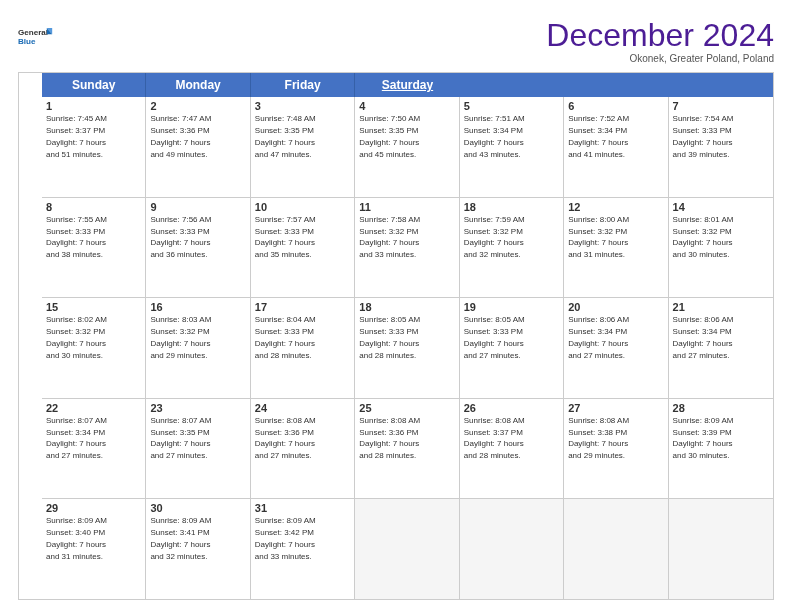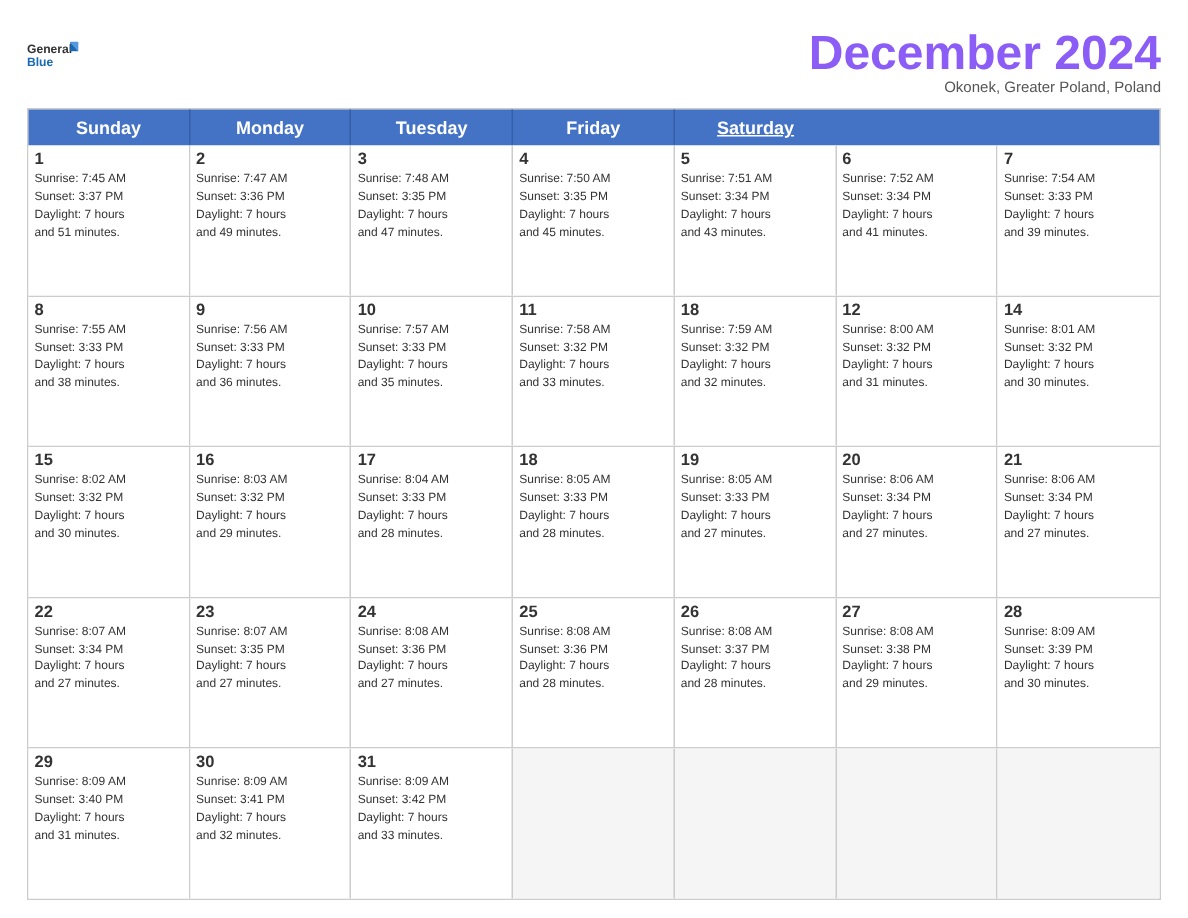--- a/index.html
+++ b/index.html
@@ -30,33 +30,34 @@
     }
     .logo-icon {
       width: 36px;
       height: 36px;
     }
     .title-block {
       text-align: right;
     }
     .main-title {
       font-size: 32px;
-      font-weight: bold;
-      color: #8b5cf6;
+      font-weight: normal;
+      color: #4c1d95;
       line-height: 1.1;
     }
     .subtitle {
       font-size: 10px;
       color: #555;
     }
     .calendar {
       flex: 1;
       display: flex;
       flex-direction: column;
       border: 1px solid #ccc;
+      padding-left: 23px;
     }
     .cal-header {
       display: grid;
       grid-template-columns: repeat(7, 1fr);
       background: #4472C4;
     }
     .cal-header-cell {
       color: #fff;
       font-size: 12px;
       font-weight: bold;
@@ -116,21 +117,20 @@
     <div class="title-block">
       <div class="main-title">December 2024</div>
       <div class="subtitle">Okonek, Greater Poland, Poland</div>
     </div>
   </div>
 
   <div class="calendar">
     <div class="cal-header">
       <div class="cal-header-cell">Sunday</div>
       <div class="cal-header-cell">Monday</div>
-      <div class="cal-header-cell">Tuesday</div>
       <div class="cal-header-cell">Friday</div>
       <div class="cal-header-cell">Saturday</div>
     </div>
     <div class="cal-body" id="cal-body">
     <div class="cal-row">
           <div class="cal-cell"><span class="day-num">1</span><span class="info">Sunrise: 7:45 AM<br>Sunset: 3:37 PM<br>Daylight: 7 hours<br>and 51 minutes.</span></div>
           <div class="cal-cell"><span class="day-num">2</span><span class="info">Sunrise: 7:47 AM<br>Sunset: 3:36 PM<br>Daylight: 7 hours<br>and 49 minutes.</span></div>
           <div class="cal-cell"><span class="day-num">3</span><span class="info">Sunrise: 7:48 AM<br>Sunset: 3:35 PM<br>Daylight: 7 hours<br>and 47 minutes.</span></div>
           <div class="cal-cell"><span class="day-num">4</span><span class="info">Sunrise: 7:50 AM<br>Sunset: 3:35 PM<br>Daylight: 7 hours<br>and 45 minutes.</span></div>
           <div class="cal-cell"><span class="day-num">5</span><span class="info">Sunrise: 7:51 AM<br>Sunset: 3:34 PM<br>Daylight: 7 hours<br>and 43 minutes.</span></div>

